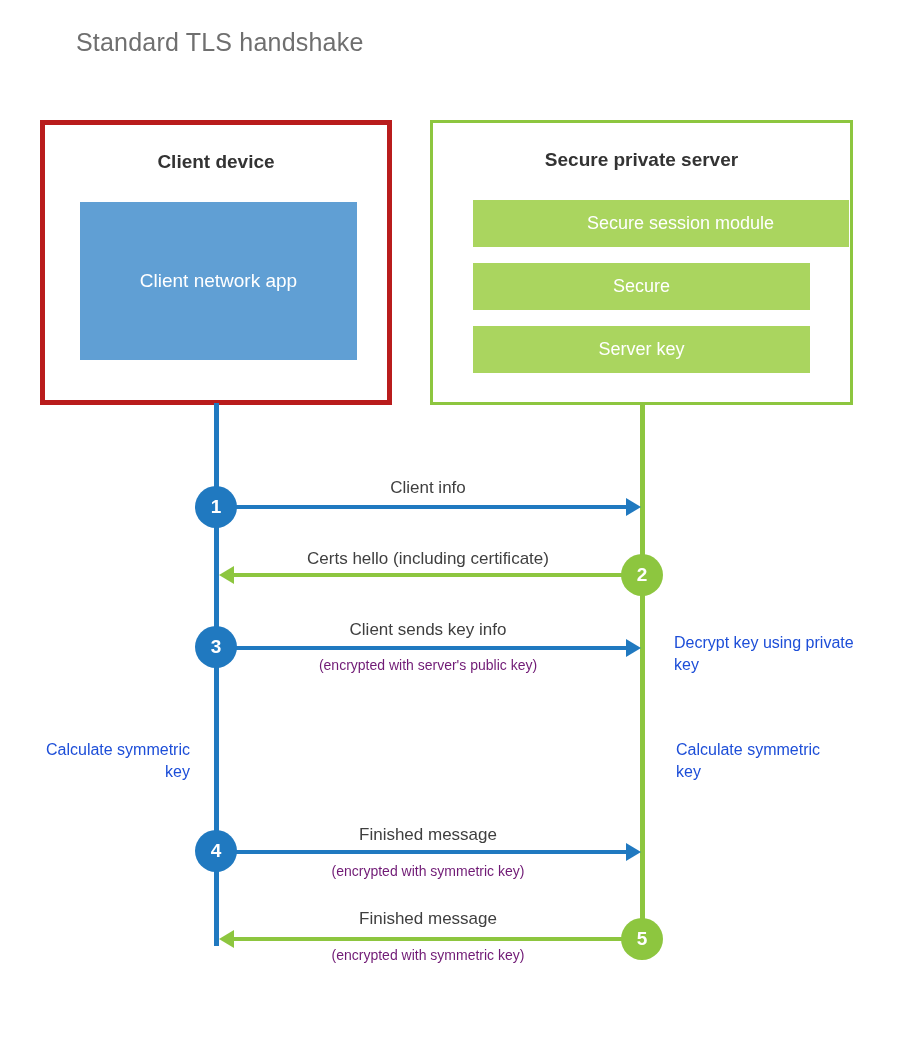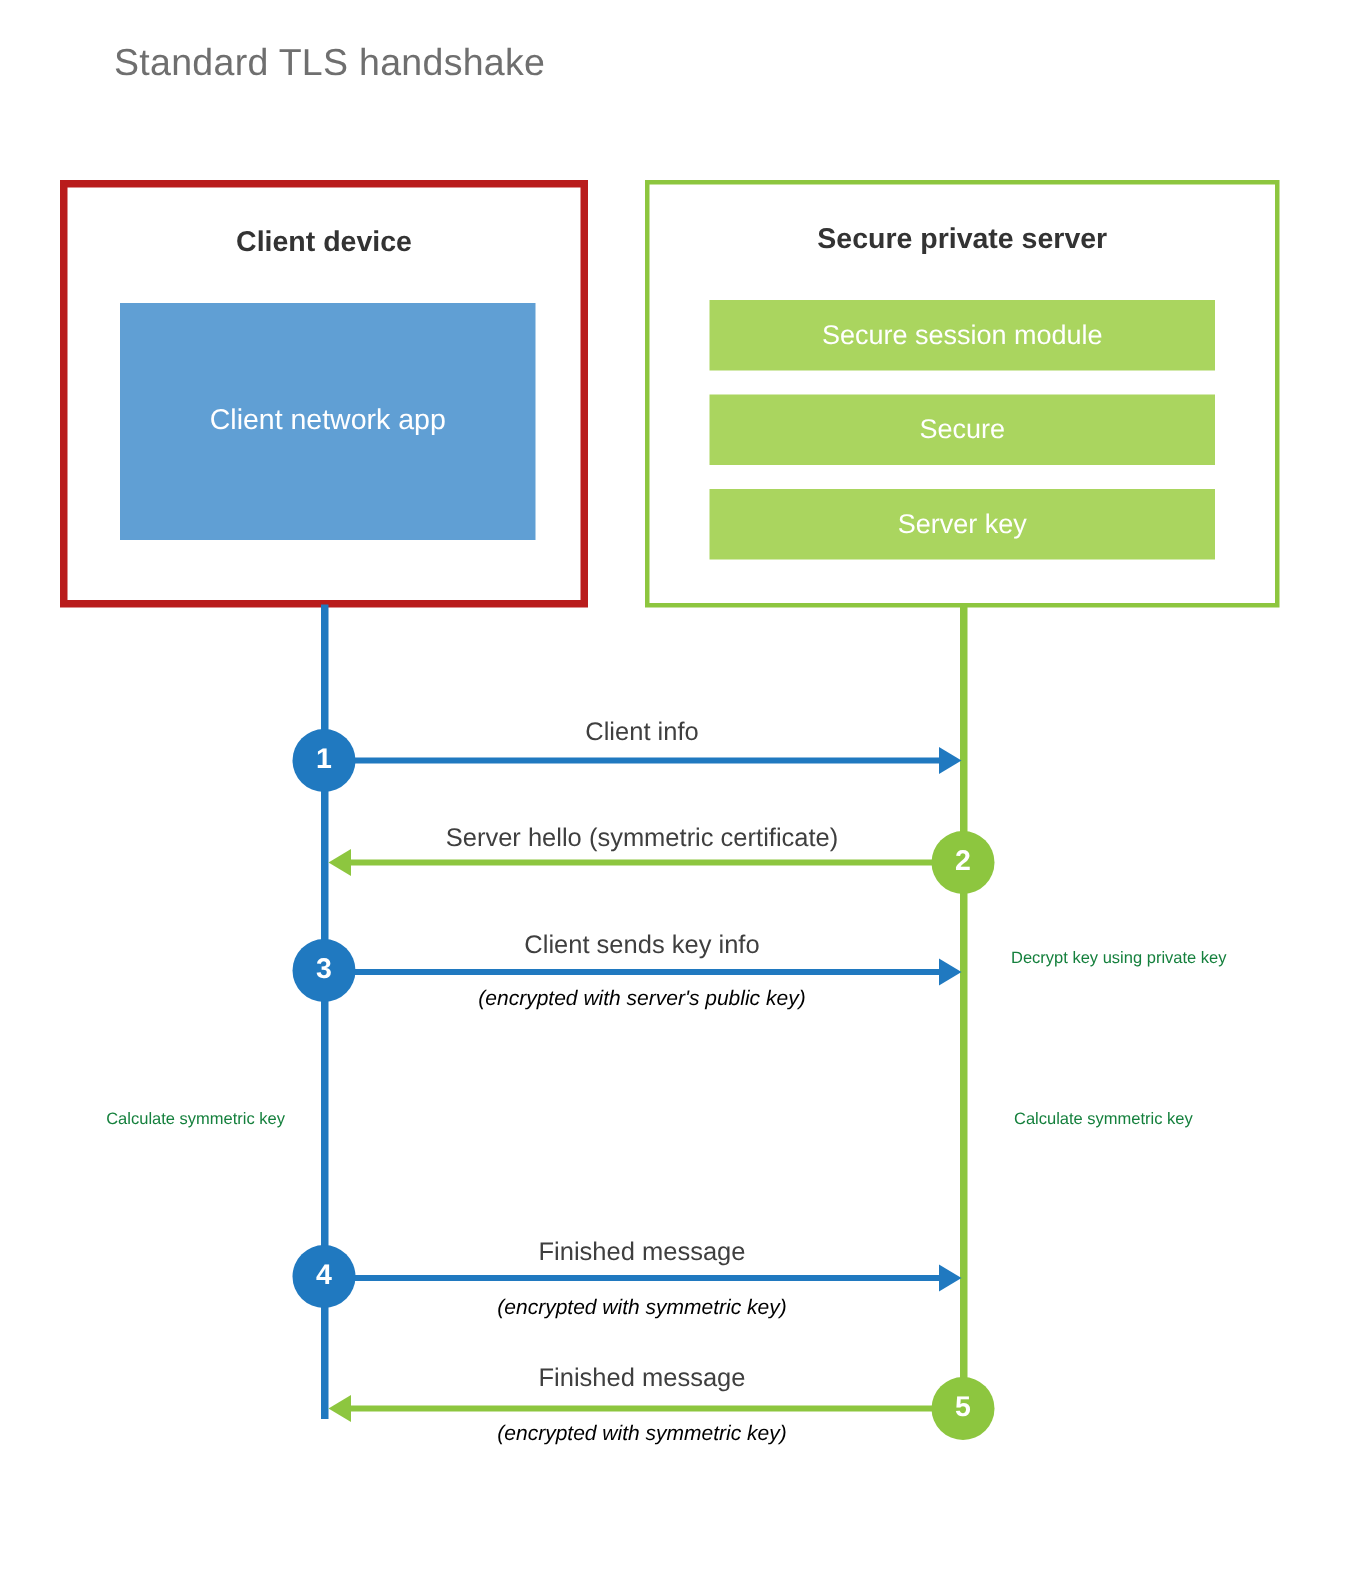--- a/index.html
+++ b/index.html
@@ -85,21 +85,21 @@
     width: 337px;
     height: 47px;
     background: #aad55f;
     color: #ffffff;
     font-size: 18px;
     display: flex;
     align-items: center;
     justify-content: center;
     text-align: center;
   }
-  #server-bar-0 { top: 77px; }
+  #server-bar-0 { top: 77px; padding-left: 39px; }
   #server-bar-1 { top: 140px; }
   #server-bar-2 { top: 203px; }
 
   
   .lifeline {
     position: absolute;
     width: 5px;
   }
   #client-lifeline {
     left: 214px;
@@ -152,28 +152,27 @@
     position: absolute;
     text-align: center;
     font-size: 17px;
     color: #3f3f3f;
     white-space: nowrap;
   }
   .msg-sub {
     position: absolute;
     text-align: center;
     font-size: 14px;
-    color: #000000;
+    color: #701a75;
     white-space: nowrap;
-    font-style: italic;
   }
   .side-note {
     position: absolute;
-    font-size: 11px;
-    color: #15803d;
+    font-size: 16px;
+    color: #1d4ed8;
     line-height: 1.35;
   }
   .side-note.left { text-align: right; }
   .side-note.right { text-align: left; }
 </style>
 </head>
 <body>
 
 <div id="stage">
 
@@ -199,21 +198,21 @@
     <div class="arrow-head" style="left:626px; top:498px;"></div>
   </div>
   <div class="step-circle step-blue" style="left:195px; top:486px;">1</div>
   <div class="msg-label" style="left:258px; top:478px; width:340px;">Client info</div>
 
   <div class="arrow-green">
     <div class="arrow-line" style="left:234px; top:573px; width:400px;"></div>
     <div class="arrow-head" style="left:219px; top:566px;"></div>
   </div>
   <div class="step-circle step-green" style="left:621px; top:554px;">2</div>
-  <div class="msg-label" style="left:258px; top:549px; width:340px;">Server hello (symmetric certificate)</div>
+  <div class="msg-label" style="left:258px; top:549px; width:340px;">Certs hello (including certificate)</div>
 
   <div class="arrow-blue">
     <div class="arrow-line" style="left:216px; top:646px; width:410px;"></div>
     <div class="arrow-head" style="left:626px; top:639px;"></div>
   </div>
 
   <div class="step-circle step-blue" style="left:195px; top:626px;">3</div>
   <div class="msg-label" style="left:258px; top:620px; width:340px;">Client sends key info</div>
   <div class="msg-sub" style="left:258px; top:657px; width:340px;">(encrypted with server's public key)</div>
   <div class="side-note right" style="left:674px; top:632px; width:180px;">Decrypt key using private key</div>

